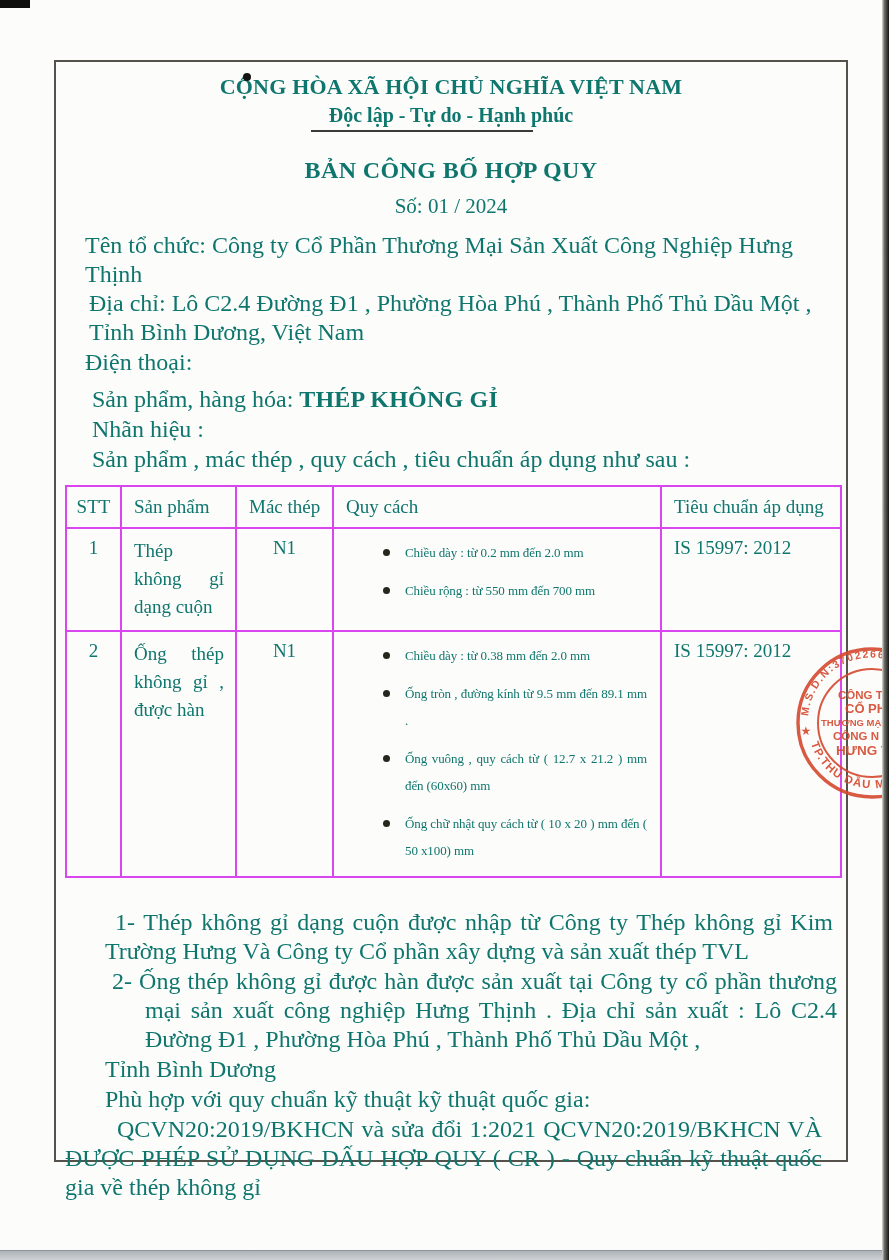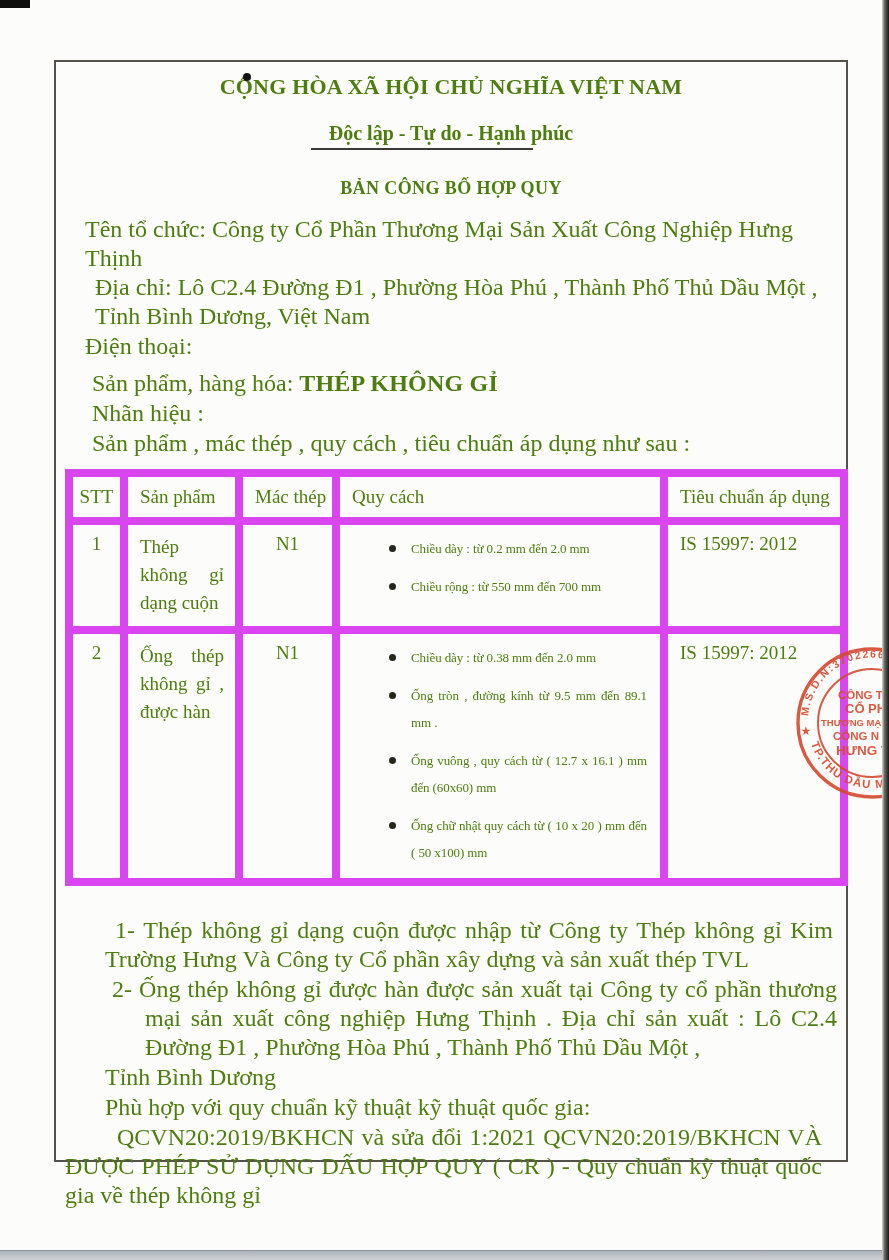--- a/index.html
+++ b/index.html
@@ -1,55 +1,55 @@
 <!DOCTYPE html>
 <html><head>
 <meta charset="utf-8">
 <style>
   html,body { margin:0; padding:0; background:#e8e8e6; }
   .page {
     position:relative; width:889px; height:1260px; margin:0 auto;
     background:#fcfcfa; overflow:hidden;
     font-family:"Liberation Serif","DejaVu Serif",serif;
-    color:#4d7c0f;
+    color:#0f766e;
   }
   
   .scan-bar-topleft { position:absolute; left:0; top:0; width:30px; height:8px; background:#0f0f0d; z-index:15; }
   .scan-dot { position:absolute; left:243px; top:73px; width:8px; height:8px; border-radius:50%; background:#141412; z-index:15; }
   .edge-right { position:absolute; right:0; top:0; width:7px; height:100%; z-index:20;
     background:linear-gradient(to right,#d9d9d5 0%,#6b6b66 35%,#171714 100%); }
   .edge-bottom { position:absolute; left:0; bottom:0; width:100%; height:9px; z-index:14;
     border-top:1px solid #8e949b; background:linear-gradient(to bottom,#aeb3b8,#ced2d5); }
 
   
   .frame {
     position:absolute; left:54px; top:60px; width:794px; height:1102px;
     border:2px solid #54524b; box-sizing:border-box; padding:6px 9px 0 9px;
     z-index:2;
   }
   .center { text-align:center; }
   .nat1 { font-weight:bold; font-size:22px; line-height:26px; margin-top:6px; letter-spacing:.2px; }
-  .nat2 { font-weight:bold; font-size:20px; line-height:26px; margin-top:20px; }
+  .nat2 { font-weight:bold; font-size:20px; line-height:26px; margin-top:2px; }
   .nat2 .u { display:inline-block; position:relative; padding:0 2px 4px 2px; }
   .nat2 .u::after { content:""; position:absolute; left:-16px; right:42px; bottom:0; border-bottom:2px solid #3c3a34; }
-  .title { font-size:18px; font-weight:bold; line-height:32px; margin-top:22px; letter-spacing:.4px; }
+  .title { font-size:24px; font-weight:bold; line-height:32px; margin-top:22px; letter-spacing:.4px; }
   .so { font-size:21px; line-height:28px; margin-top:6px; }
 
   p { margin:0; font-size:24px; line-height:29px; }
   .p-org   { margin:11px 0 0 20px; }
-  .p-addr  { margin:0 6px 0 30px; }
+  .p-addr  { margin:0 6px 0 24px; }
   .p-phone { margin:1px 0 0 20px; }
   .p-prod  { margin:8px 0 0 27px; }
   .p-brand { margin:1px 0 0 27px; }
   .p-intro { margin:1px 0 0 27px; }
   .p-prod b { letter-spacing:.2px; }
 
   
   table.spec { border-collapse:collapse; table-layout:fixed; width:775px; margin-top:11px; font-size:19px; }
-  table.spec th, table.spec td { border:8px solid #d946ef; }
+  table.spec th, table.spec td { border:2px solid #d946ef; }
   table.spec thead th { height:40px; font-weight:normal; text-align:left; vertical-align:middle; padding:0 0 0 12px; }
   table.spec thead th.c-stt { text-align:center; padding:0; }
   table.spec tbody td { vertical-align:top; padding-top:8px; }
   td.c-stt { text-align:center; }
   td.c-prod { padding:8px 11px 0 12px; text-align:justify; line-height:28px; }
   td.c-grade { text-align:center; }
   td.c-std { padding-left:12px; padding-right:22px;margin-top:12px; }
   tr.r1 td { height:92px; }
   tr.r2 td { height:235px; }
   .spec-list { padding:2px 12px 0 48px; }
@@ -75,20 +75,21 @@
 
   <div class="scan-bar-topleft"></div>
   <div class="scan-dot"></div>
 
   <div class="frame">
 
     <div class="center nat1">CỘNG HÒA XÃ HỘI CHỦ NGHĨA VIỆT NAM</div>
     <div class="center nat2"><span class="u">Độc lập - Tự do - Hạnh phúc</span></div>
 
     <div class="center title">BẢN CÔNG BỐ HỢP QUY</div>
+    <div class="center so">Số: 01 / 2024</div>
 
     <p class="p-org">Tên tổ chức: Công ty Cổ Phần Thương Mại Sản Xuất Công Nghiệp Hưng Thịnh</p>
     <p class="p-addr">Địa chỉ: Lô C2.4 Đường Đ1 , Phường Hòa Phú , Thành Phố Thủ Dầu Một , Tỉnh Bình Dương, Việt Nam</p>
     <p class="p-phone">Điện thoại:</p>
     <p class="p-prod"><span>Sản phẩm, hàng hóa:</span> <b>THÉP KHÔNG GỈ</b></p>
     <p class="p-brand">Nhãn hiệu :</p>
     <p class="p-intro">Sản phẩm , mác thép , quy cách , tiêu chuẩn áp dụng như sau :</p>
 
     <table class="spec">
       <colgroup>
@@ -135,21 +136,21 @@
               <div class="spec-item">
                   <span class="spec-dot"></span>
                   <span class="spec-text">Chiều dày : từ 0.38 mm đến 2.0 mm</span>
                 </div>
               <div class="spec-item">
                   <span class="spec-dot"></span>
                   <span class="spec-text">Ống tròn , đường kính từ 9.5 mm đến 89.1 mm .</span>
                 </div>
               <div class="spec-item">
                   <span class="spec-dot"></span>
-                  <span class="spec-text">Ống vuông , quy cách từ ( 12.7 x 16.1 ) mm đến (60x60) mm</span>
+                  <span class="spec-text">Ống vuông , quy cách từ ( 12.7 x 21.2 ) mm đến (60x60) mm</span>
                 </div>
               <div class="spec-item">
                   <span class="spec-dot"></span>
                   <span class="spec-text">Ống chữ nhật quy cách từ ( 10 x 20 ) mm đến ( 50 x100) mm</span>
                 </div>
             </div>
           </td>
           <td class="c-std">IS 15997: 2012</td>
         </tr>
       </tbody>

